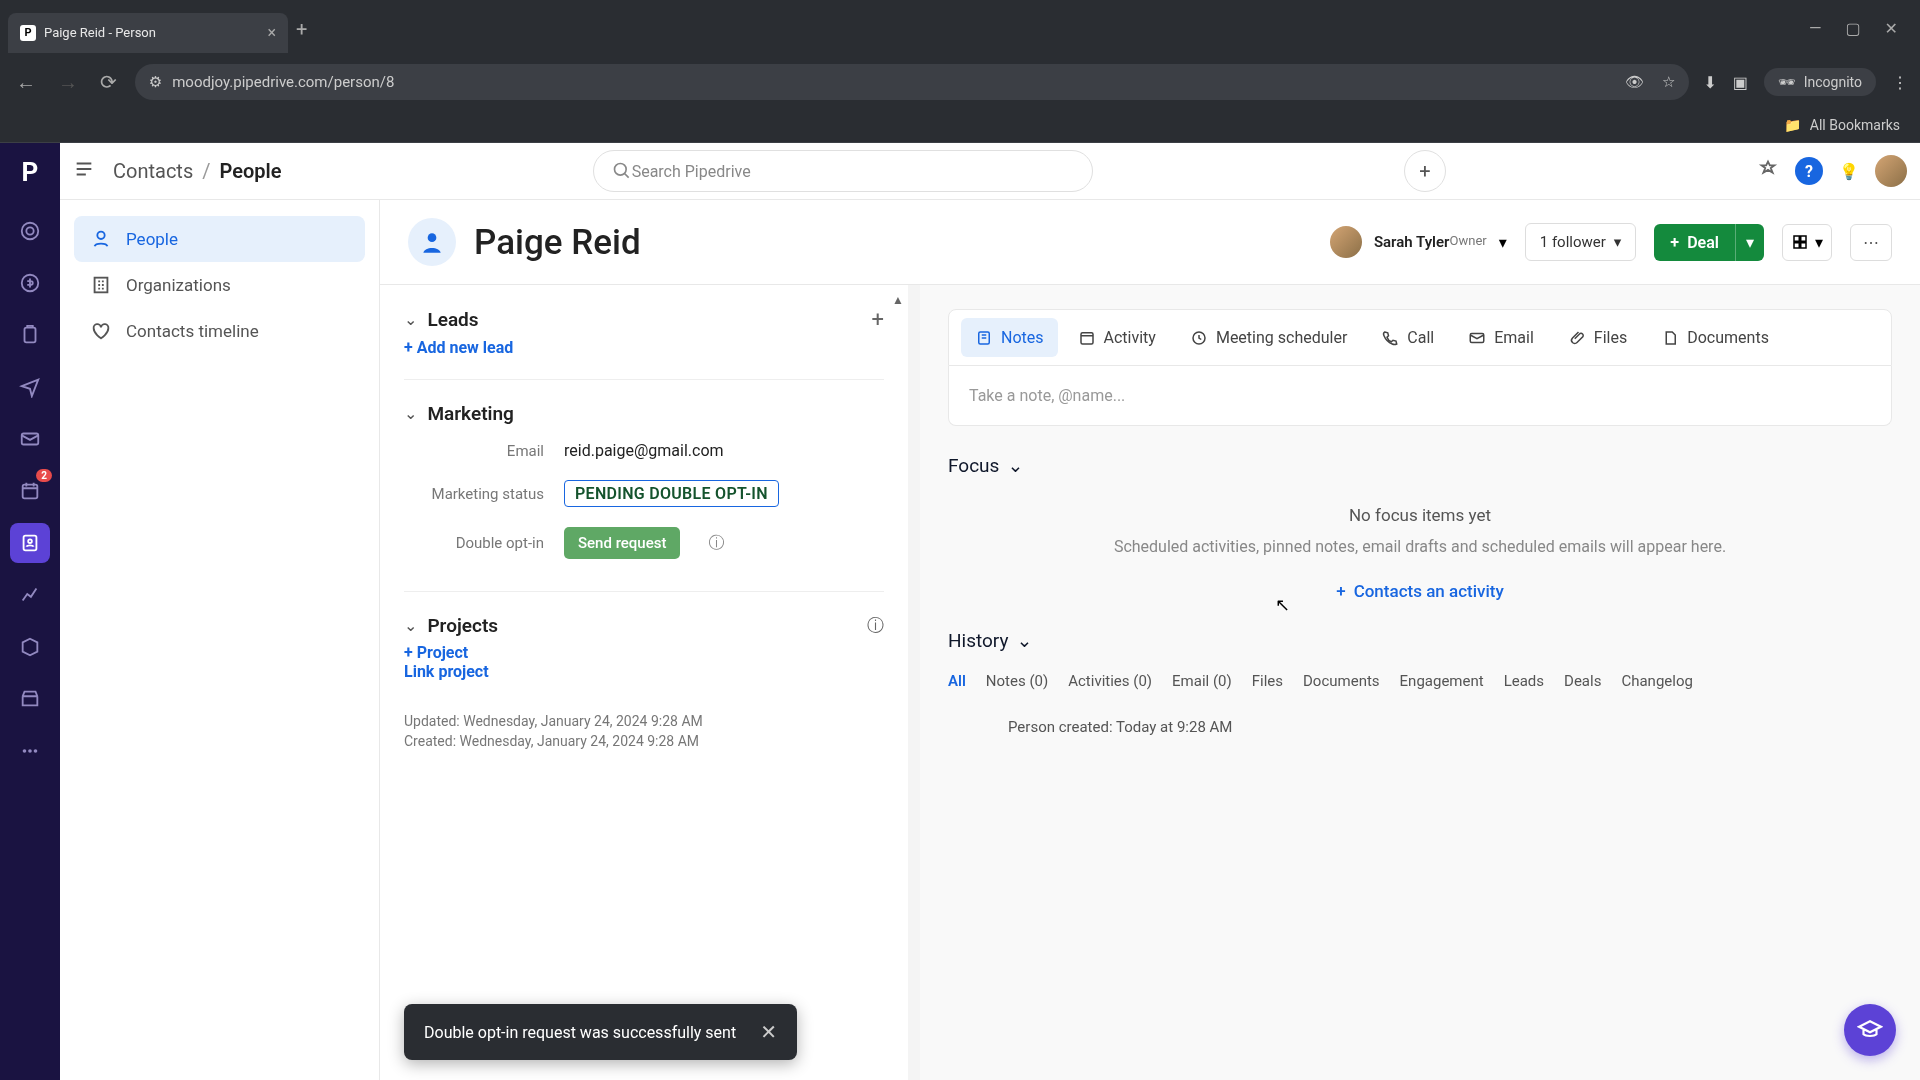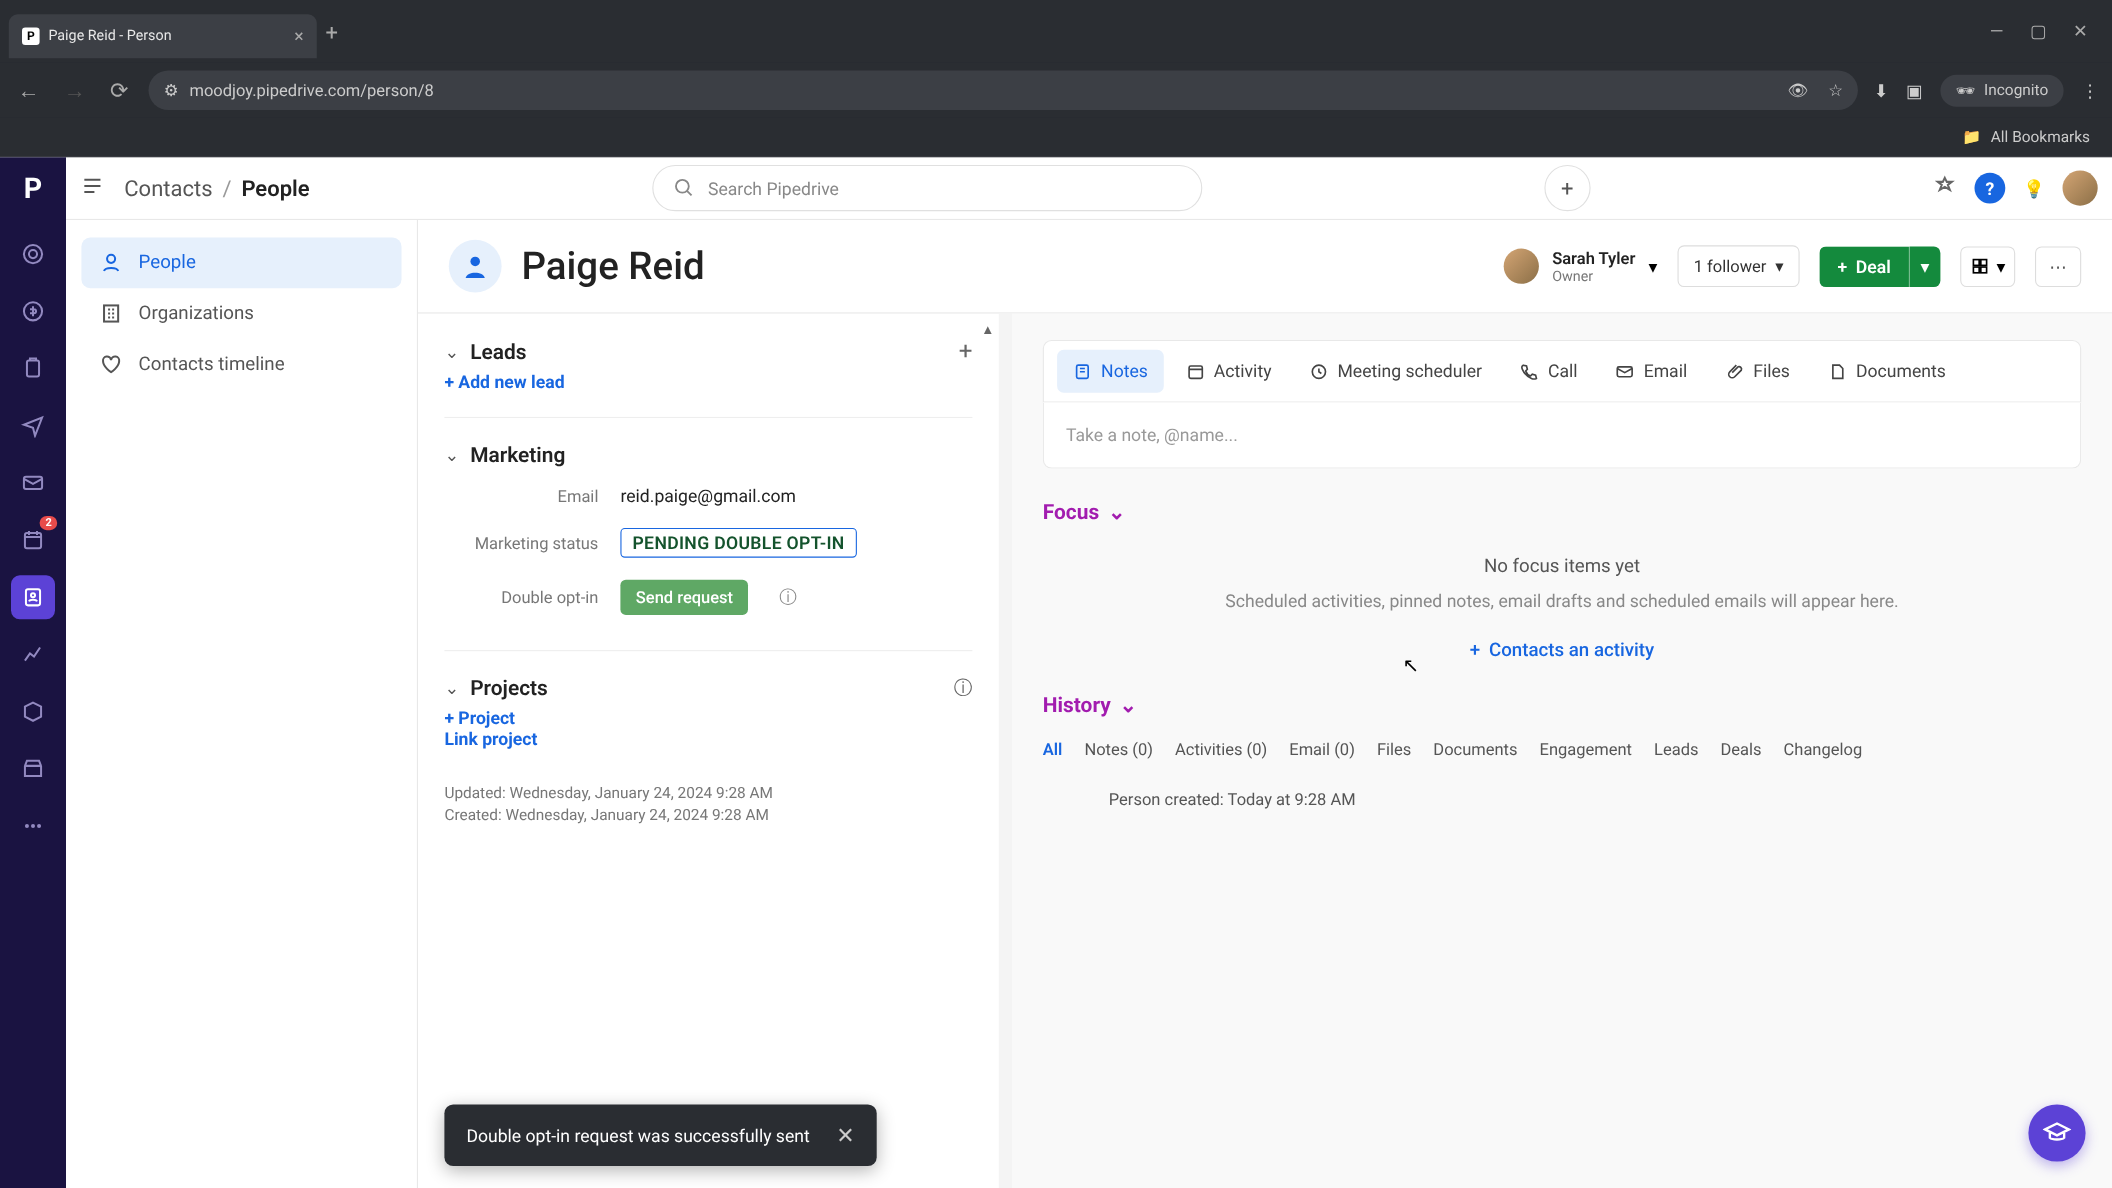--- a/index.html
+++ b/index.html
@@ -25,38 +25,38 @@
 .sidebar-icon{width:40px;height:40px;display:flex;align-items:center;justify-content:center;color:#9289c0;border-radius:8px;cursor:pointer;position:relative}
 .sidebar-icon.active{background:#5c42d6;color:#fff}
 .sidebar-icon svg{width:22px;height:22px}
 .badge{position:absolute;top:-2px;right:-2px;background:#e84b4b;color:#fff;font-size:10px;border-radius:8px;padding:1px 5px;font-weight:bold}
 .content-area{flex:1;display:flex;flex-direction:column}
 .top-header{height:57px;display:flex;align-items:center;padding:0 13px;gap:18px;border-bottom:1px solid #e8e8e8}
 .menu-toggle{color:#555;cursor:pointer}
 .breadcrumb{font-size:20px;color:#555}
 .breadcrumb .current{font-weight:600;color:#222}
 .breadcrumb .sep{color:#999;margin:0 4px}
-.search-box{margin-left:auto;margin-right:auto;width:500px;height:42px;border:1px solid #e0e0e0;border-radius:22px;display:flex;align-items:center;padding:0 18px;gap:12px;color:#888;font-size:16px}
+.search-box{margin-left:auto;margin-right:auto;width:500px;height:42px;border:1px solid #e0e0e0;border-radius:22px;display:flex;align-items:center;padding:0 18px;color:#888;font-size:16px}
 .add-btn{width:42px;height:42px;border:1px solid #e0e0e0;border-radius:50%;display:flex;align-items:center;justify-content:center;color:#555;font-size:20px;cursor:pointer}
 .header-right{display:flex;align-items:center;gap:16px;margin-left:auto}
 .help-circle{width:28px;height:28px;background:#1866e0;color:#fff;border-radius:50%;display:flex;align-items:center;justify-content:center;font-size:16px;font-weight:bold;cursor:pointer}
 .avatar{width:32px;height:32px;border-radius:50%;background:linear-gradient(135deg,#d4a574,#8b6f47);cursor:pointer}
 .main-body{flex:1;display:flex;overflow:hidden}
 .left-nav{width:320px;border-right:1px solid #e8e8e8;padding:16px 14px}
 .nav-item{display:flex;align-items:center;gap:14px;padding:12px 16px;border-radius:8px;color:#555;font-size:17px;cursor:pointer}
 .nav-item.active{background:#e6f0fc;color:#1866e0}
 .nav-item svg{width:22px;height:22px}
 .detail-panel{flex:1;display:flex;flex-direction:column;overflow:hidden}
 .person-header{padding:18px 28px;display:flex;align-items:center;gap:18px;border-bottom:1px solid #e8e8e8}
 .person-avatar{width:48px;height:48px;background:#e6f0fc;border-radius:50%;display:flex;align-items:center;justify-content:center}
 .person-avatar svg{width:26px;height:26px;fill:#1866e0}
 .person-name{font-size:35px;font-weight:500;color:#222}
 .owner-block{margin-left:auto;display:flex;align-items:center;gap:12px;cursor:pointer}
 .owner-avatar{width:32px;height:32px;border-radius:50%;background:linear-gradient(135deg,#d4a574,#8b6f47)}
-.owner-text{display:flex;flex-direction:column}
+.owner-text{display:flex;flex-direction:row}
 .owner-name{font-size:15px;font-weight:600;color:#222}
 .owner-role{font-size:13px;color:#777}
 .follower-btn{border:1px solid #ddd;border-radius:6px;padding:9px 14px;display:flex;align-items:center;gap:8px;font-size:15px;color:#333;cursor:pointer}
 .deal-btn{background:#148a3d;color:#fff;border-radius:6px;padding:9px 16px;display:flex;align-items:center;gap:8px;font-size:16px;font-weight:600;cursor:pointer;border-right:1px solid rgba(255,255,255,0.3)}
 .deal-drop{background:#148a3d;color:#fff;padding:9px 10px;cursor:pointer;border-radius:0 6px 6px 0}
 .deal-group{display:flex}
 .view-btn{border:1px solid #ddd;border-radius:6px;padding:8px;display:flex;align-items:center;gap:6px;cursor:pointer}
 .more-btn{border:1px solid #ddd;border-radius:6px;padding:8px 12px;cursor:pointer;color:#555}
 .panels-row{flex:1;display:flex;overflow:hidden;position:relative}
 .left-col{width:540px;overflow-y:auto;padding:0 24px 24px;border-right:12px solid #f4f4f4;position:relative}
@@ -73,21 +73,21 @@
 .status-pill{border:1px solid #1866e0;color:#14532d;font-size:16px;font-weight:600;padding:3px 10px;border-radius:4px;letter-spacing:0.3px}
 .send-req-btn{background:#5fa865;color:#fff;padding:7px 14px;border-radius:5px;font-size:15px;font-weight:500;cursor:pointer}
 .info-icon{color:#888;margin-left:8px}
 .meta-line{color:#777;font-size:14px;padding:2px 0}
 .tabs-row{background:#fff;border:1px solid #e8e8e8;border-radius:8px 8px 0 0;padding:8px 12px;display:flex;flex-wrap:wrap;gap:6px}
 .tab-item{display:flex;align-items:center;gap:8px;padding:10px 14px;border-radius:6px;font-size:16px;color:#444;cursor:pointer}
 .tab-item.active{background:#e6f0fc;color:#1866e0}
 .tab-item svg{width:18px;height:18px}
 .note-input{background:#fff;border:1px solid #e8e8e8;border-top:none;border-radius:0 0 8px 8px;padding:20px;color:#999;font-size:16px;cursor:text}
 .focus-section{margin-top:28px}
-.focus-head{display:flex;align-items:flex-end;gap:8px;font-size:19px;font-weight:700;color:#a21caf;cursor:pointer}
+.focus-head{display:flex;align-items:flex-end;gap:8px;font-size:19px;font-weight:400;color:#0f172a;cursor:pointer}
 .empty-msg{text-align:center;color:#555;font-size:17px;margin-top:28px}
 .empty-sub{text-align:center;color:#888;font-size:16px;margin-top:10px;line-height:1.5}
 .schedule-link{display:flex;align-items:center;justify-content:center;gap:8px;color:#1866e0;font-size:17px;font-weight:500;margin-top:22px;cursor:pointer}
 .history-filters{display:flex;flex-wrap:wrap;gap:20px;margin-top:20px;font-size:15px}
 .hfilter{color:#555;cursor:pointer}
 .hfilter.active{color:#1866e0;font-weight:600}
 .history-item{color:#555;font-size:15px;margin-top:28px;padding-left:60px}
 .toast{position:absolute;bottom:20px;left:24px;background:#2a2d32;color:#fff;padding:16px 20px;border-radius:8px;display:flex;align-items:center;gap:24px;font-size:16px;box-shadow:0 4px 16px rgba(0,0,0,0.3);z-index:100}
 .toast-close{color:#ccc;font-size:20px;cursor:pointer}
 .scroll-arrow{position:absolute;top:8px;right:4px;color:#666;font-size:12px}

